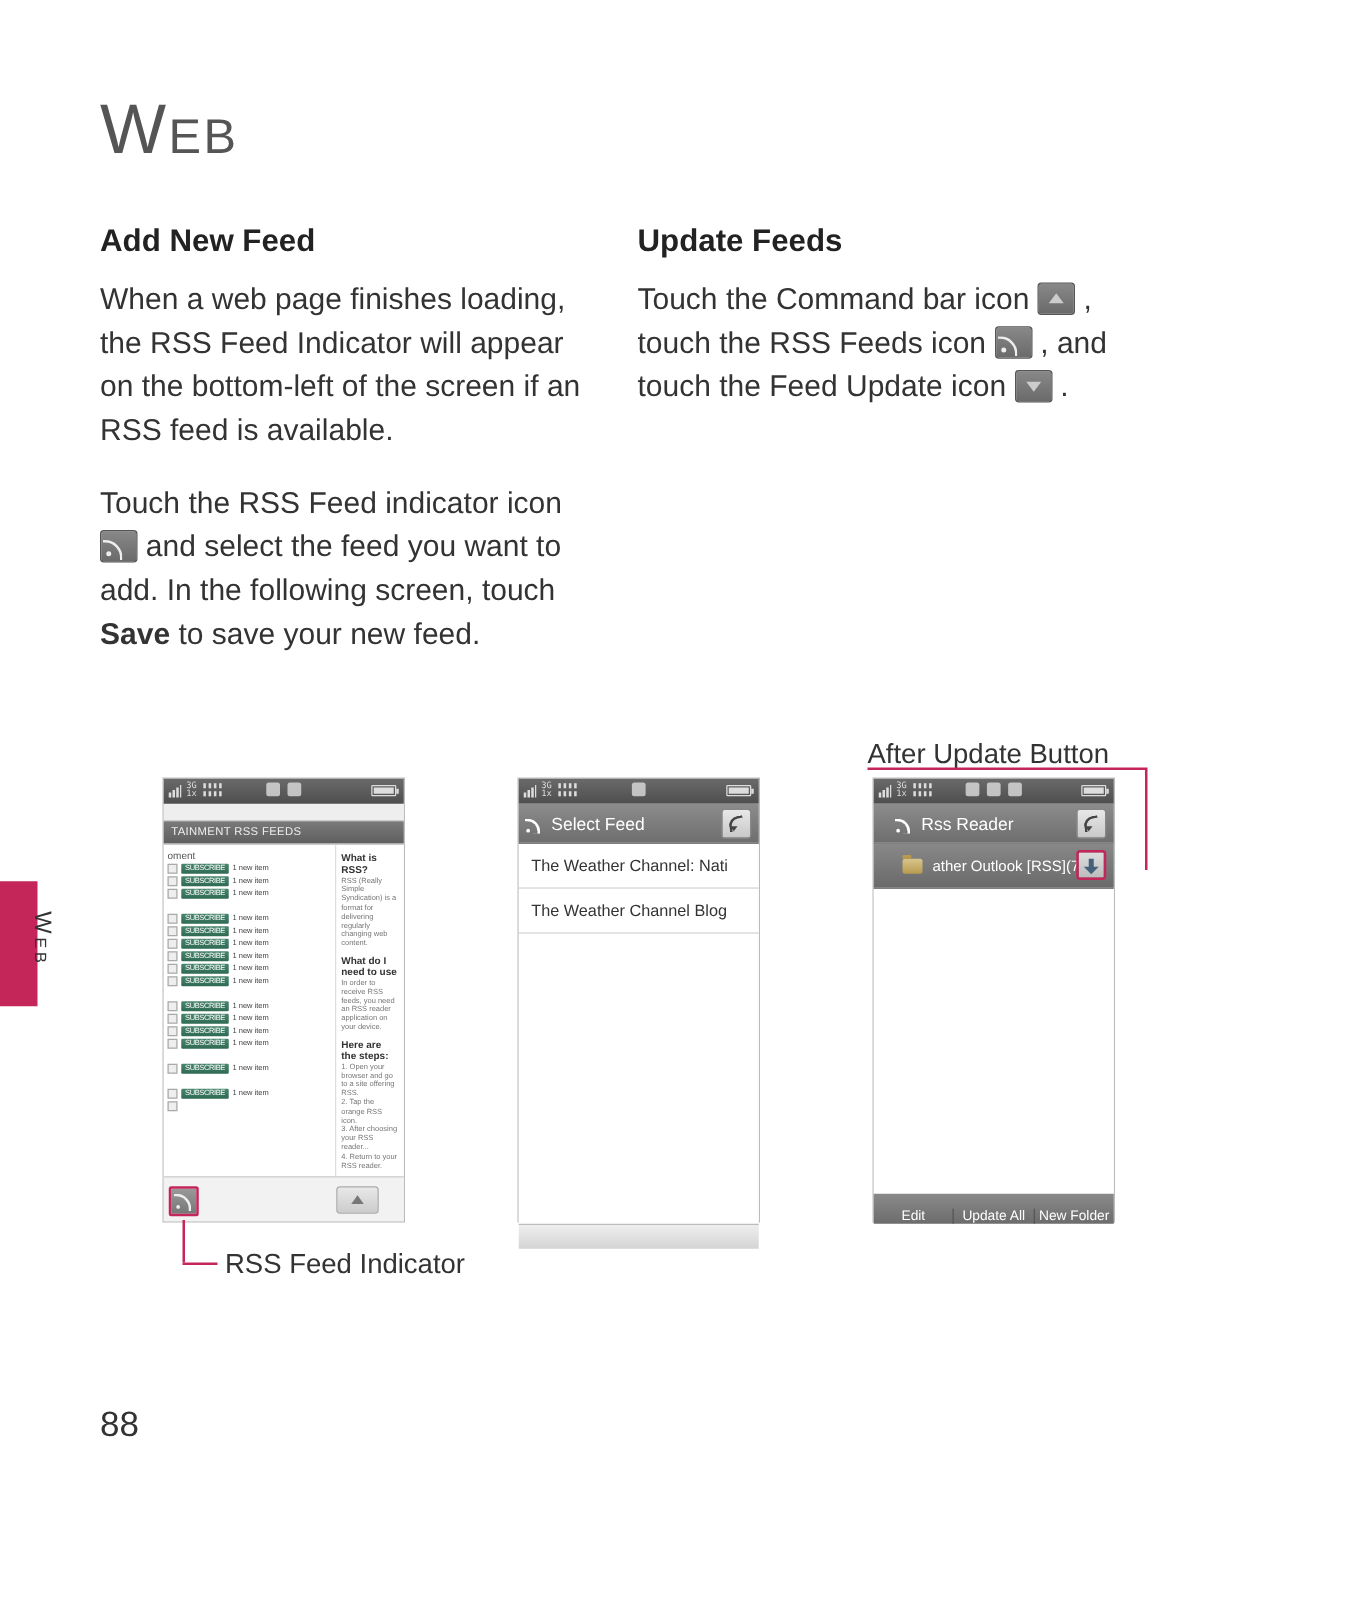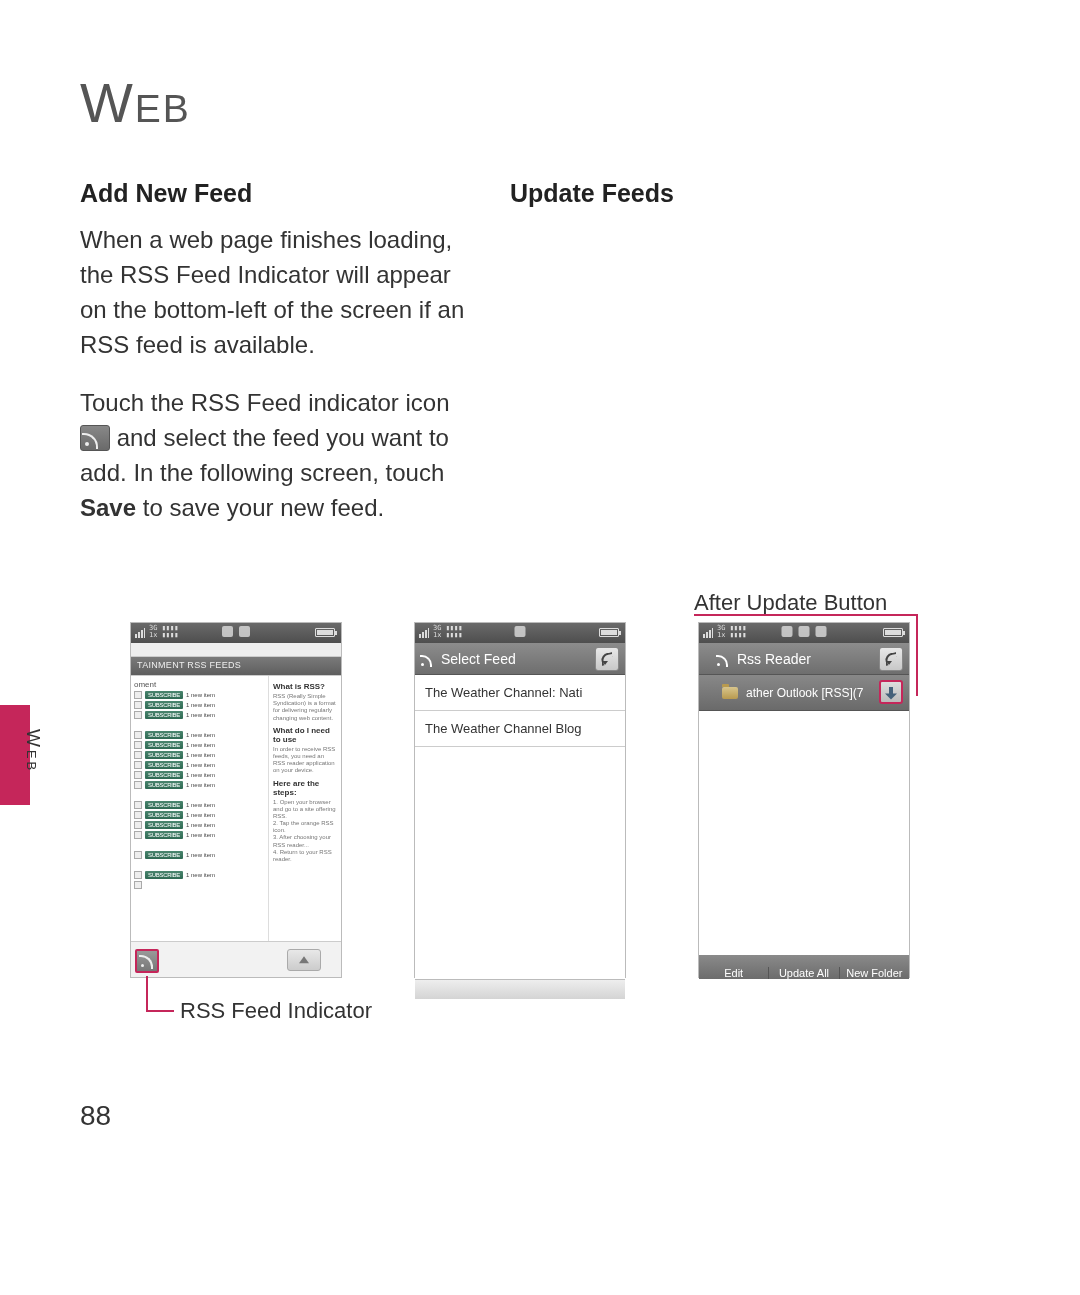--- a/index.html
+++ b/index.html
@@ -118,21 +118,21 @@
 
   
   .shots {
     position: absolute;
     left: 130px;
     top: 622px;
     width: 880px;
   }
   .shot {
     position: absolute;
-    width: 212px;
+    width: 194px;
     border: 1px solid #bbb;
     background: #fff;
     font-size: 11px;
   }
   .shot .statusbar {
     height: 20px;
     background: linear-gradient(#6a6a6a,#4e4e4e);
     position: relative;
   }
   .statusbar .ant {
@@ -367,21 +367,21 @@
   .callout2-line::before {
     content:""; position:absolute; left:-222px; top:0;
     width:222px; height:2px; background:#c5265a;
   }
   .callout2-label {
     position:absolute; left:694px; top:590px;
     font-size:22px; color:#333;
   }
 
   .pagenum {
-    position:absolute; left:80px; top:1100px;
+    position:absolute; left:80px; top:1124px;
     font-size:28px; color:#333;
   }
 </style>
 </head>
 <body>
 
 <div class="page">
   <div class="title">Web</div>
 
   <div class="cols">
@@ -392,20 +392,29 @@
         <span>Touch the RSS Feed indicator icon </span>
         <span class="inline-icon rss"></span>
         <span> and select the feed you want to add. In the following screen, touch </span>
         <span class="bold">Save</span>
         <span> to save your new feed.</span>
       </div>
     </div>
 
     <div class="col">
       <div class="h2">Update Feeds</div>
+      <div class="para">
+        <span>Touch the Command bar icon </span>
+        <span class="inline-icon tri"></span>
+        <span>, touch the RSS Feeds icon </span>
+        <span class="inline-icon rss"></span>
+        <span>, and touch the Feed Update icon </span>
+        <span class="inline-icon down"></span>
+        <span>.</span>
+      </div>
     </div>
   </div>
 </div>
 
 <div class="sidetab">
   <div class="bar"></div>
   <div class="txt">Web</div>
 </div>
 
 <div class="shots">

